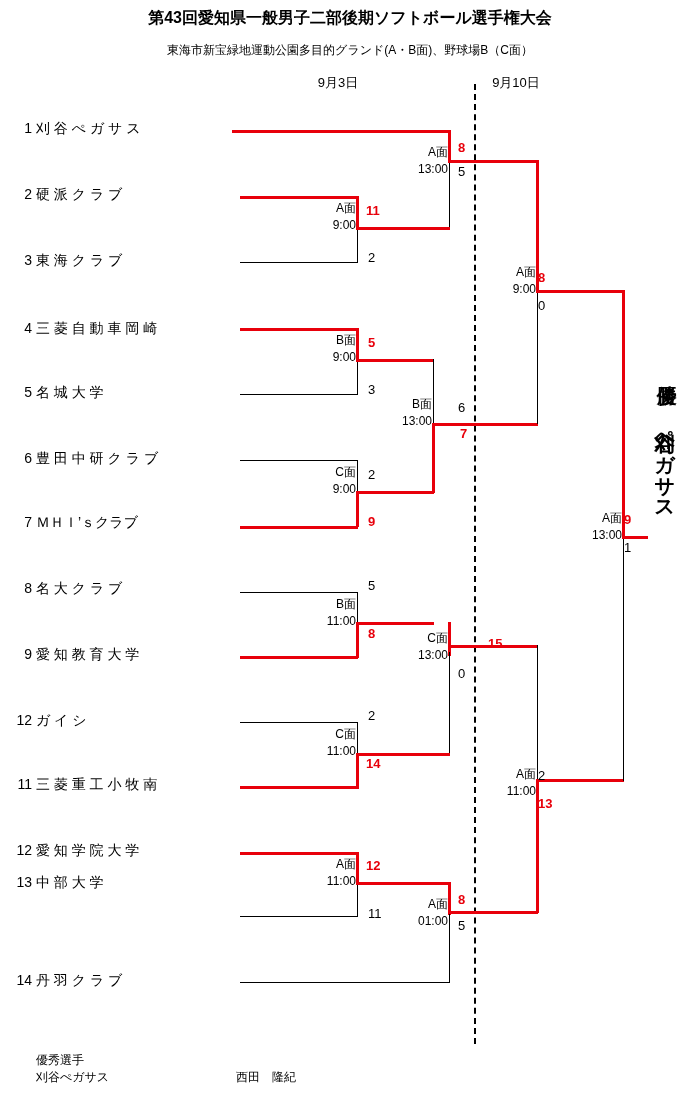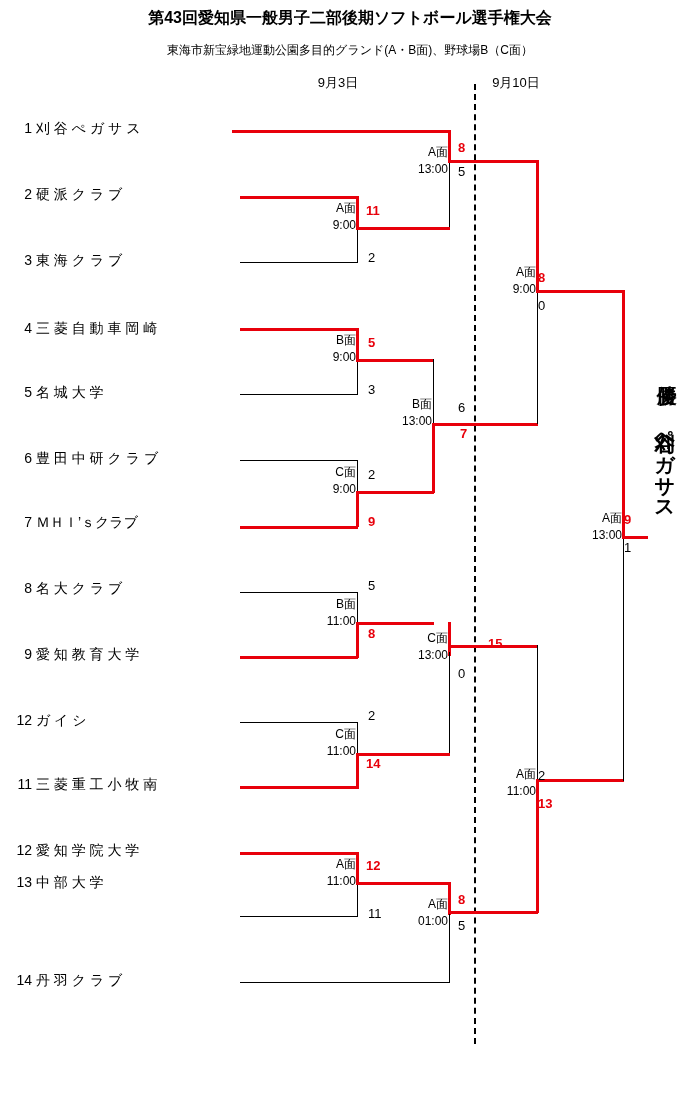--- a/index.html
+++ b/index.html
@@ -296,13 +296,17 @@
 <div class="abs score lose" style="left:624px; top:540px;">1</div>
 
 <div class="abs" id="champ-label">
   <div style="writing-mode:vertical-rl; text-orientation:upright; display:inline-block;">優勝</div>
 </div>
 <div class="abs" id="champ-name">
   <div style="writing-mode:vertical-rl; text-orientation:upright; display:inline-block;">刈谷ぺガサス</div>
 </div>
 
 <div class="abs" id="footer">
+  <div class="row">優秀選手</div>
+  <div class="row">
+    <span class="left">刈谷ぺガサス</span><span>西田　隆紀</span>
+  </div>
 </div>
 
 </body></html>

